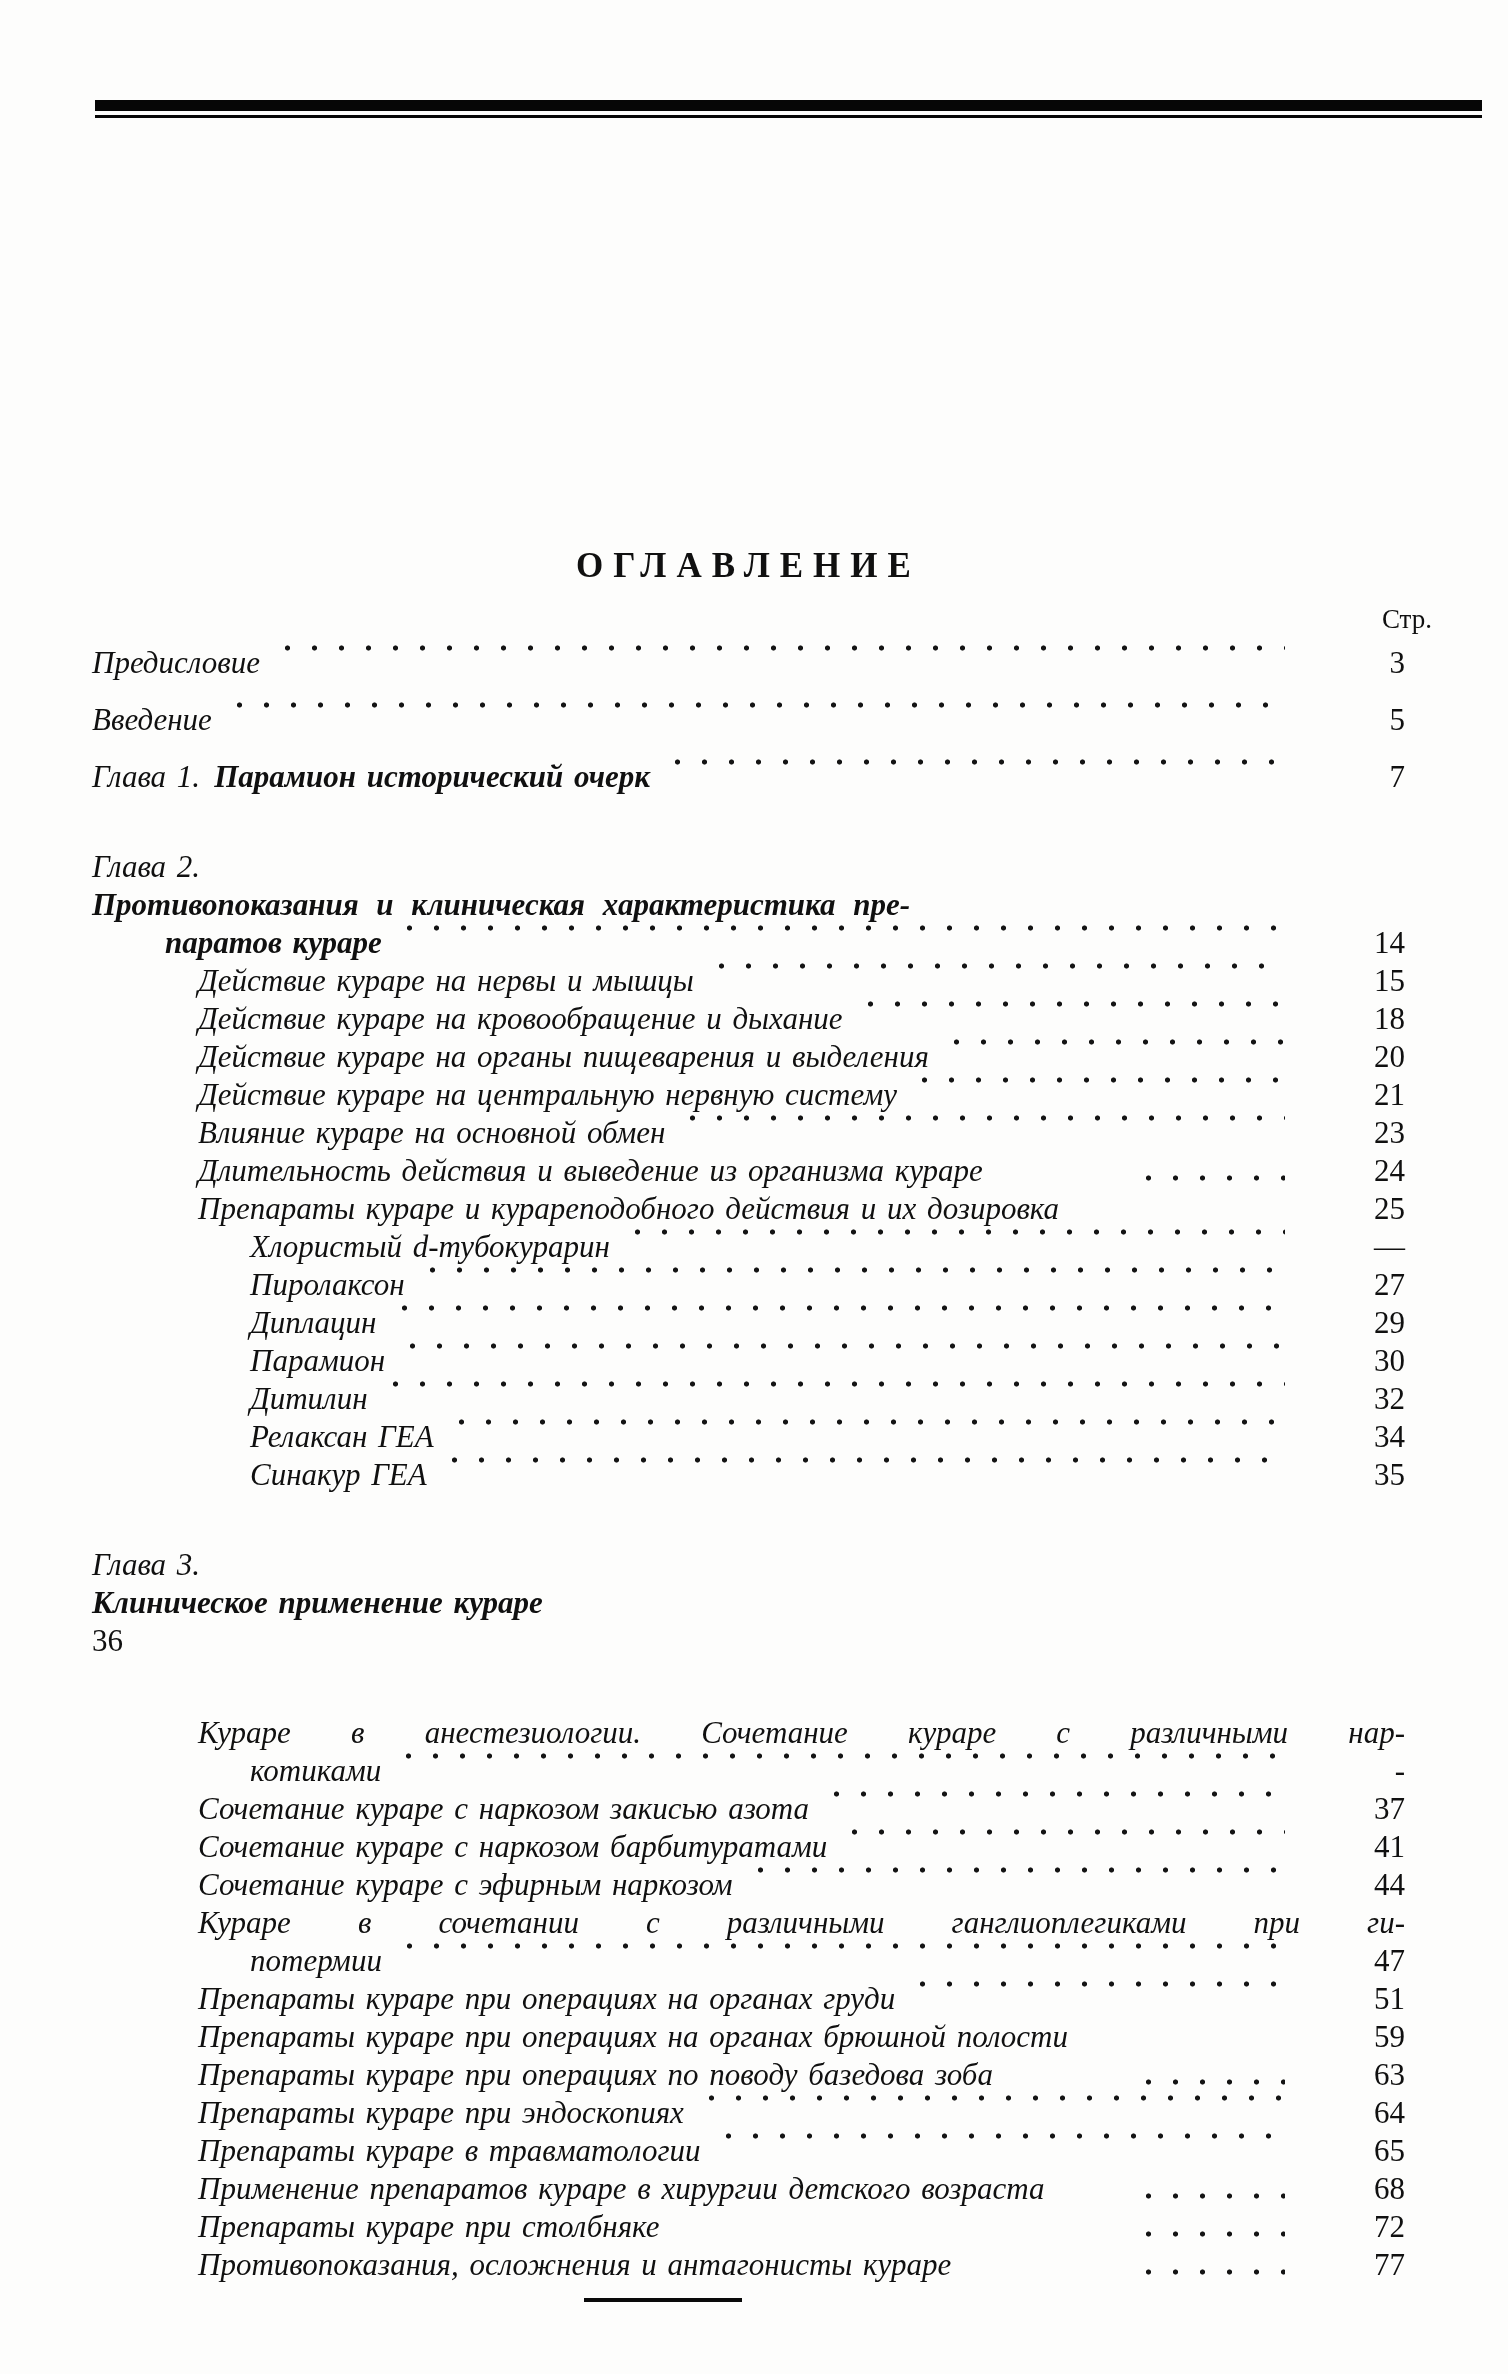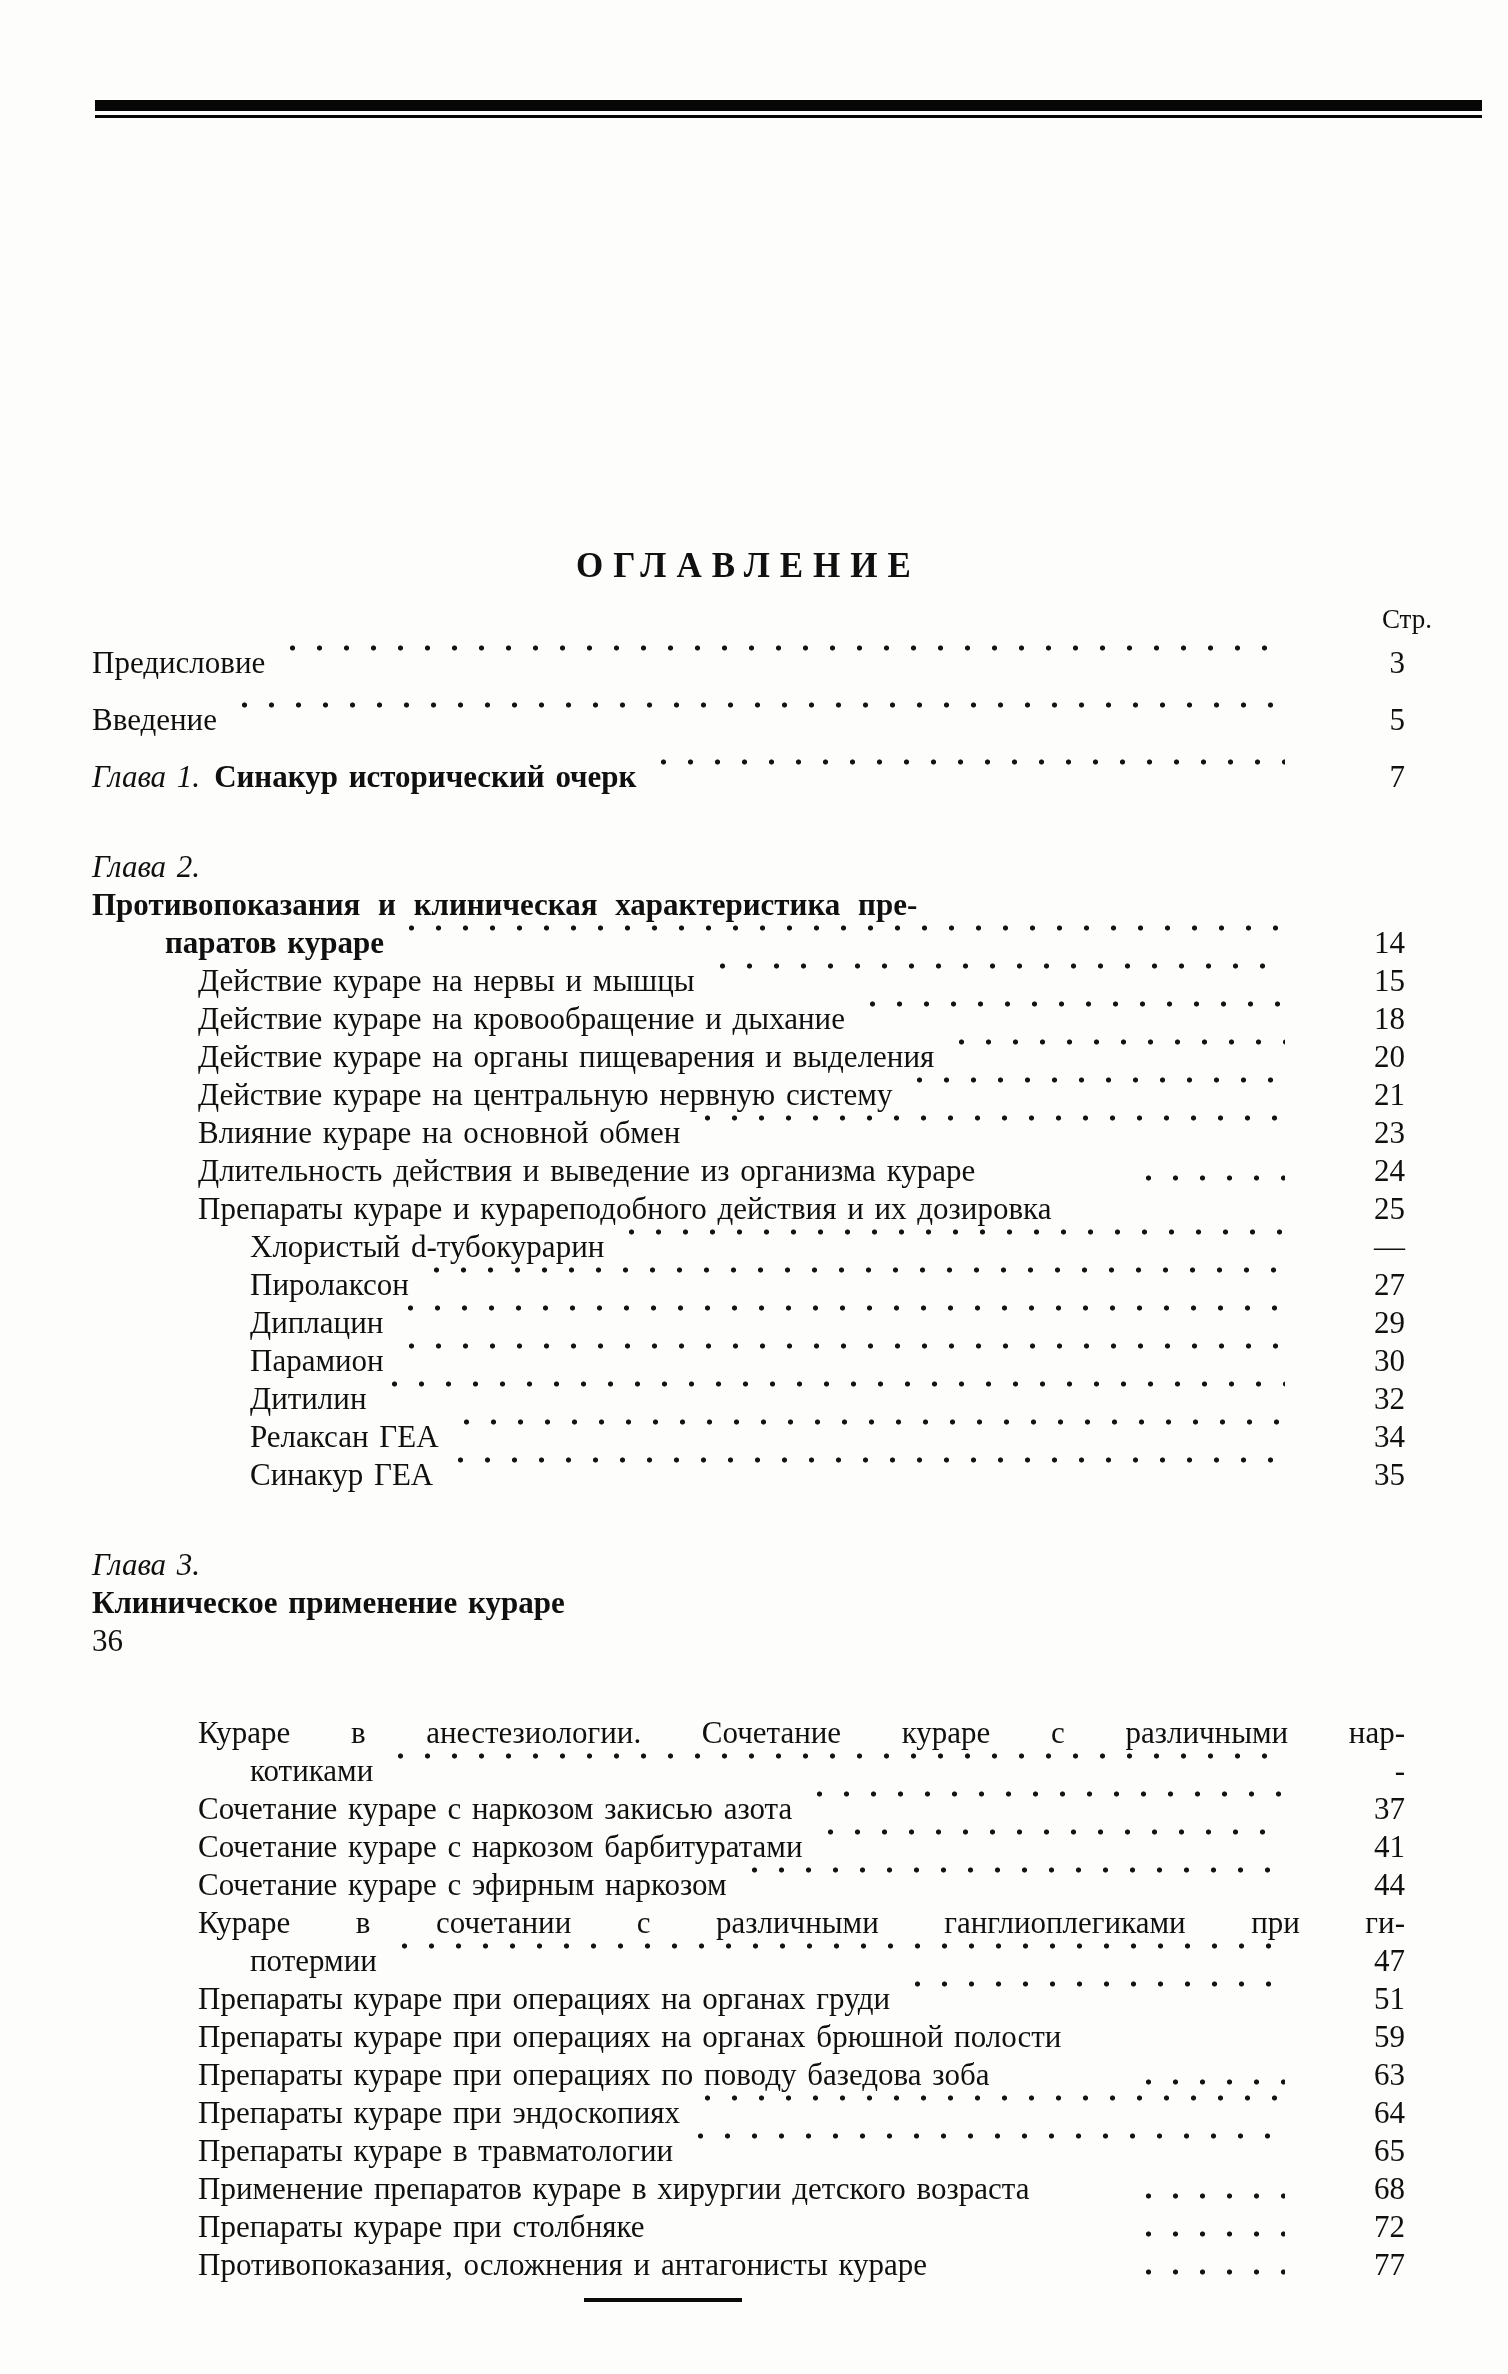--- a/index.html
+++ b/index.html
@@ -32,21 +32,21 @@
     font-size:27px;line-height:30px;
   }
 
   .toc{margin-top:10px;}
   .row{
     display:flex;align-items:baseline;
     font-size:31px;line-height:38px;
     word-spacing:3px;
     white-space:nowrap;
   }
-  .row .text{flex:0 1 auto;}
+  .row .text{flex:0 1 auto;font-style:italic;}
   .row .text.bold{font-weight:700;}
   .row .prefix{font-style:italic;margin-right:14px;flex:0 0 auto;}
   .row .text.fill{flex:1 1 auto;text-align:justify;text-align-last:justify;word-spacing:10px;white-space:normal;}
 
   
   .lvl-0{padding-left:0;}
   .lvl-0.cont{padding-left:73px;}
   .lvl-1{padding-left:106px;}
   .lvl-1.cont{padding-left:158px;}
   .lvl-2{padding-left:158px;align-items:flex-end;}
@@ -103,21 +103,21 @@
           <span class="leader full"></span>
           <span class="page-num">3</span>
         </div>
         <div class="row lvl-0 gap-sm">
           <span class="text">Введение</span>
           <span class="leader full"></span>
           <span class="page-num">5</span>
         </div>
         <div class="row lvl-0 gap-sm">
           <span class="prefix">Глава 1.</span>
-          <span class="text bold">Синакур исторический очерк</span>
+          <span class="text bold">Парамион исторический очерк</span>
           <span class="leader full"></span>
           <span class="page-num">7</span>
         </div>
         <div class="row lvl-0 gap-lg">
           <span class="prefix">Глава 2.</span>
           <span class="text bold fill">Противопоказания и клиническая характеристика пре-</span>
         </div>
         <div class="row lvl-0 cont">
           <span class="text bold">паратов кураре</span>
           <span class="leader full"></span>

